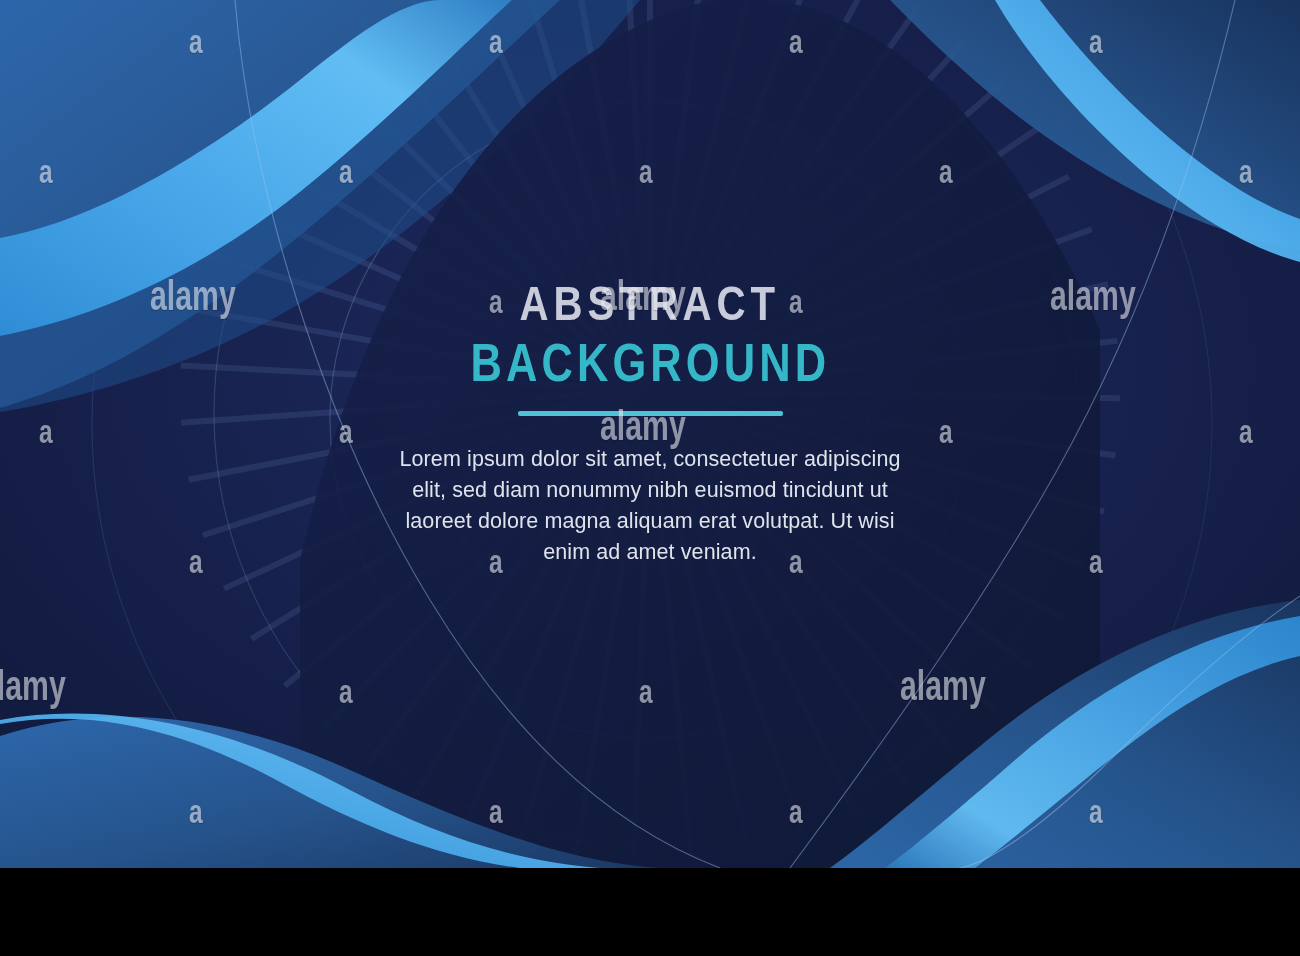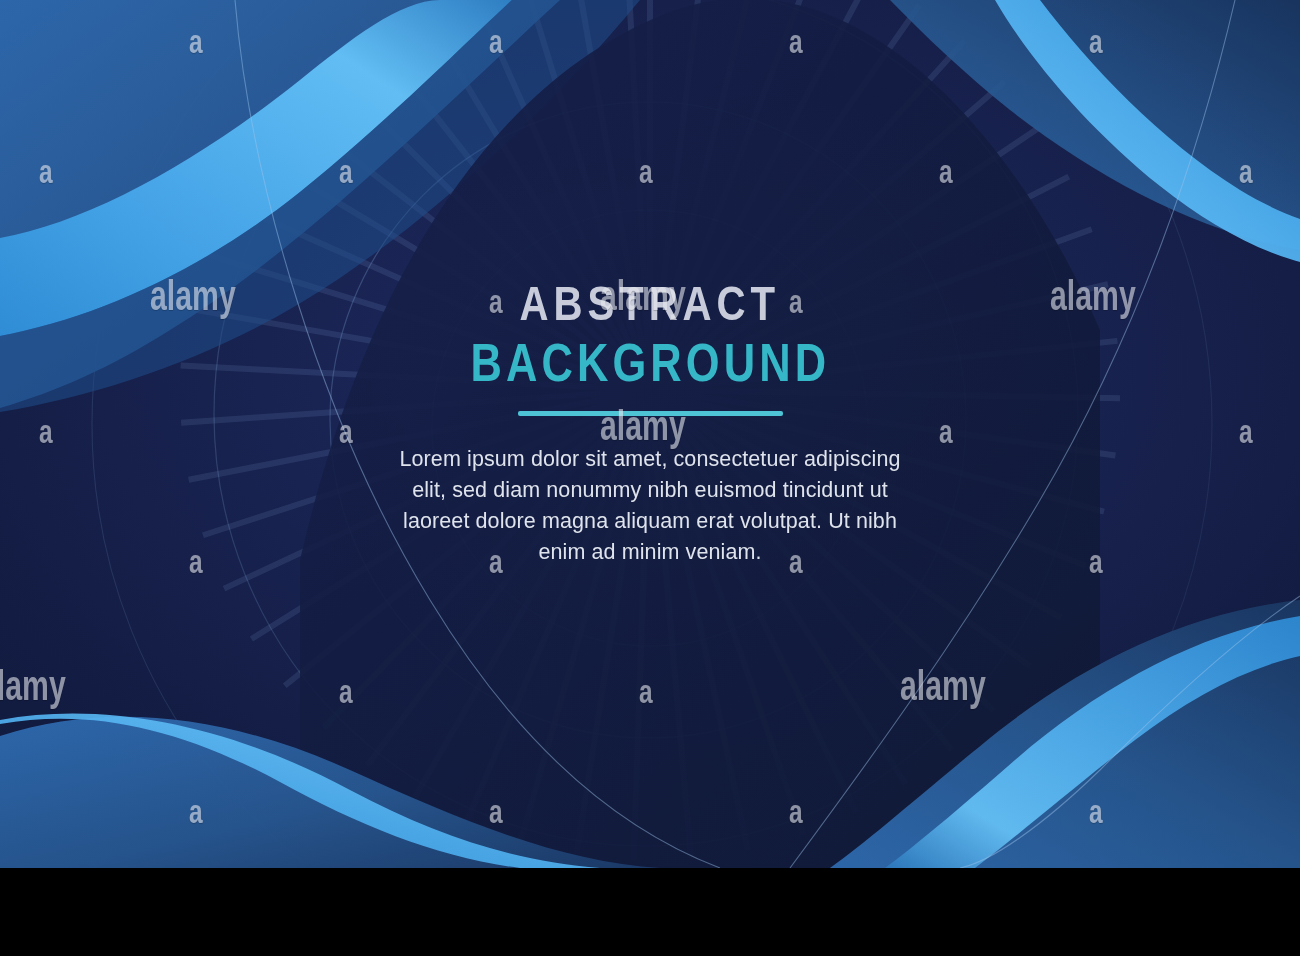--- a/index.html
+++ b/index.html
@@ -374,21 +374,21 @@
         <path d="M235,0 C250,180 320,420 430,600 C520,748 620,830 720,868"></path>
         <path d="M1235,0 C1200,150 1140,330 1040,500 C960,636 870,760 790,868"></path>
         <path d="M1300,596 C1240,636 1170,700 1100,770 C1040,828 990,862 960,868"></path>
       </g>
     </svg>
 
     <div id="centre">
       <div id="title-abstract">ABSTRACT</div>
       <div id="title-background">BACKGROUND</div>
       <div id="divider"></div>
-      <div id="body-copy">Lorem ipsum dolor sit amet, consectetuer adipiscing elit, sed diam nonummy nibh euismod tincidunt ut laoreet dolore magna aliquam erat volutpat. Ut nibh enim ad minim veniam.</div>
+      <div id="body-copy">Lorem ipsum dolor sit amet, consectetuer adipiscing elit, sed diam nonummy nibh euismod tincidunt ut laoreet dolore magna aliquam erat volutpat. Ut wisi enim ad amet veniam.</div>
     </div>
 
     <div id="watermarks">
         <div class="wm small" style="left: 189px; top: 22px; opacity: 0.58;">a</div>
         <div class="wm small" style="left: 489px; top: 22px; opacity: 0.58;">a</div>
         <div class="wm small" style="left: 789px; top: 22px; opacity: 0.58;">a</div>
         <div class="wm small" style="left: 1089px; top: 22px; opacity: 0.58;">a</div>
         <div class="wm small" style="left: 39px; top: 152px; opacity: 0.58;">a</div>
         <div class="wm small" style="left: 339px; top: 152px; opacity: 0.58;">a</div>
         <div class="wm small" style="left: 639px; top: 152px; opacity: 0.58;">a</div>

